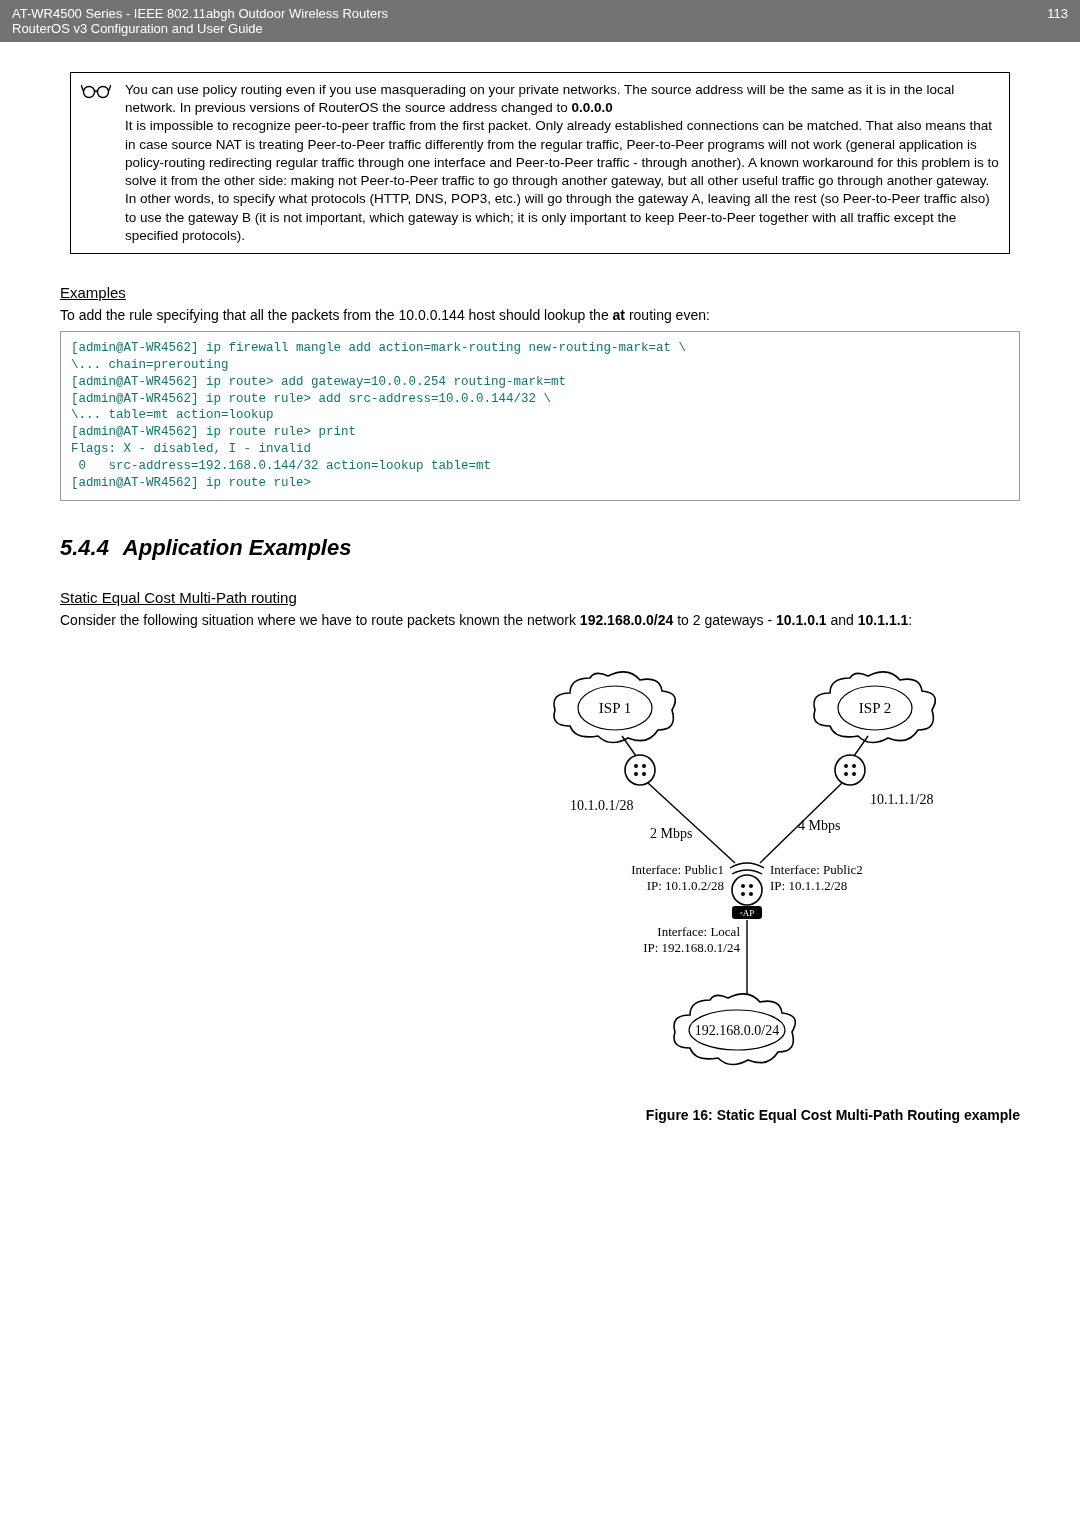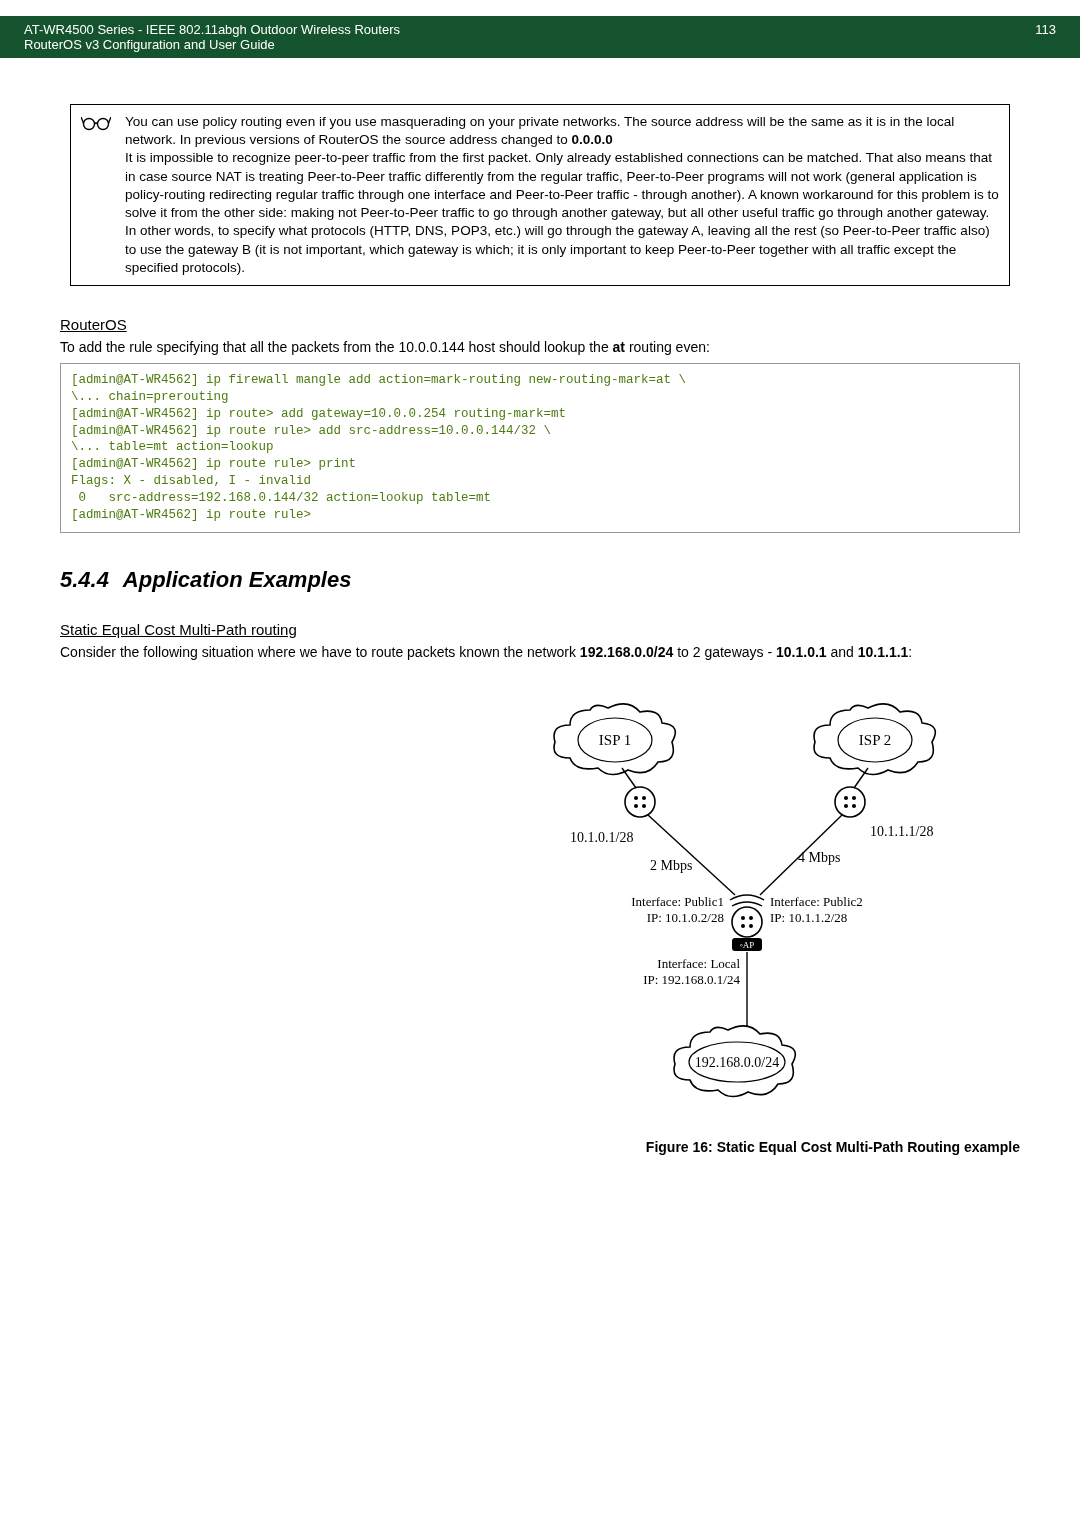--- a/index.html
+++ b/index.html
@@ -6,25 +6,25 @@
   body {
     font-family: Arial, Helvetica, sans-serif;
     font-size: 14px;
     color: #000;
     background: #fff;
     width: 1080px;
     margin: 0 auto;
     padding: 0 60px 40px 60px;
   }
   .header-band {
-    background: #14532d;
+    background: #737373;
     color: #fff;
-    padding: 6px 24px;
+    padding: 6px 12px;
     font-size: 13px;
-    margin: 16px -60px;
+    margin: 0 -60px;
     display: flex;
     justify-content: space-between;
   }
   .content { padding-top: 30px; }
   .info-box {
     border: 1px solid #000;
     margin: 0 10px 30px 10px;
     display: flex;
   }
   .info-box .glasses {
@@ -48,21 +48,21 @@
   }
   .lead {
     font-size: 14px;
     margin-bottom: 8px;
   }
   .code-block {
     border: 1px solid #999;
     padding: 8px 10px;
     font-family: "Courier New", monospace;
     font-size: 12.5px;
-    color: #4d7c0f;
+    color: #0f766e;
     white-space: pre;
     margin: 6px 0 30px 0;
     line-height: 1.35;
   }
   .chapter-h {
     margin: 34px 0 14px 0;
   }
   .chapter-num { font-style: italic; font-weight: bold; font-size: 22px; }
   .chapter-title { font-style: italic; font-weight: bold; font-size: 22px; margin-left: 10px; }
   .diagram-wrap { text-align: right; margin-top: 20px; margin-bottom: 26px; }
@@ -97,21 +97,21 @@
         <path d="M2.5 10 L0 4" fill="none" stroke="#000" stroke-width="1.4"></path>
         <path d="M27.5 10 L30 4" fill="none" stroke="#000" stroke-width="1.4"></path>
       </svg>
     </div>
     <div class="info-text">
       <span>You can use policy routing even if you use masquerading on your private networks. The source address will be the same as it is in the local network. In previous versions of RouterOS the source address changed to </span><b>0.0.0.0</b><br>
       <span>It is impossible to recognize peer-to-peer traffic from the first packet. Only already established connections can be matched. That also means that in case source NAT is treating Peer-to-Peer traffic differently from the regular traffic, Peer-to-Peer programs will not work (general application is policy-routing redirecting regular traffic through one interface and Peer-to-Peer traffic - through another). A known workaround for this problem is to solve it from the other side: making not Peer-to-Peer traffic to go through another gateway, but all other useful traffic go through another gateway. In other words, to specify what protocols (HTTP, DNS, POP3, etc.) will go through the gateway A, leaving all the rest (so Peer-to-Peer traffic also) to use the gateway B (it is not important, which gateway is which; it is only important to keep Peer-to-Peer together with all traffic except the specified protocols).</span>
     </div>
   </div>
 
-  <h3 class="section-h">RouterOS</h3>
+  <h3 class="section-h">Examples</h3>
   <p class="lead">
     <span>To add the rule specifying that all the packets from the 10.0.0.144 host should lookup the </span><b>at</b><span> routing even:</span>
   </p>
   <div class="code-block">[admin@AT-WR4562] ip firewall mangle add action=mark-routing new-routing-mark=at \
 \... chain=prerouting
 [admin@AT-WR4562] ip route&gt; add gateway=10.0.0.254 routing-mark=mt
 [admin@AT-WR4562] ip route rule&gt; add src-address=10.0.0.144/32 \
 \... table=mt action=lookup
 [admin@AT-WR4562] ip route rule&gt; print
 Flags: X - disabled, I - invalid

